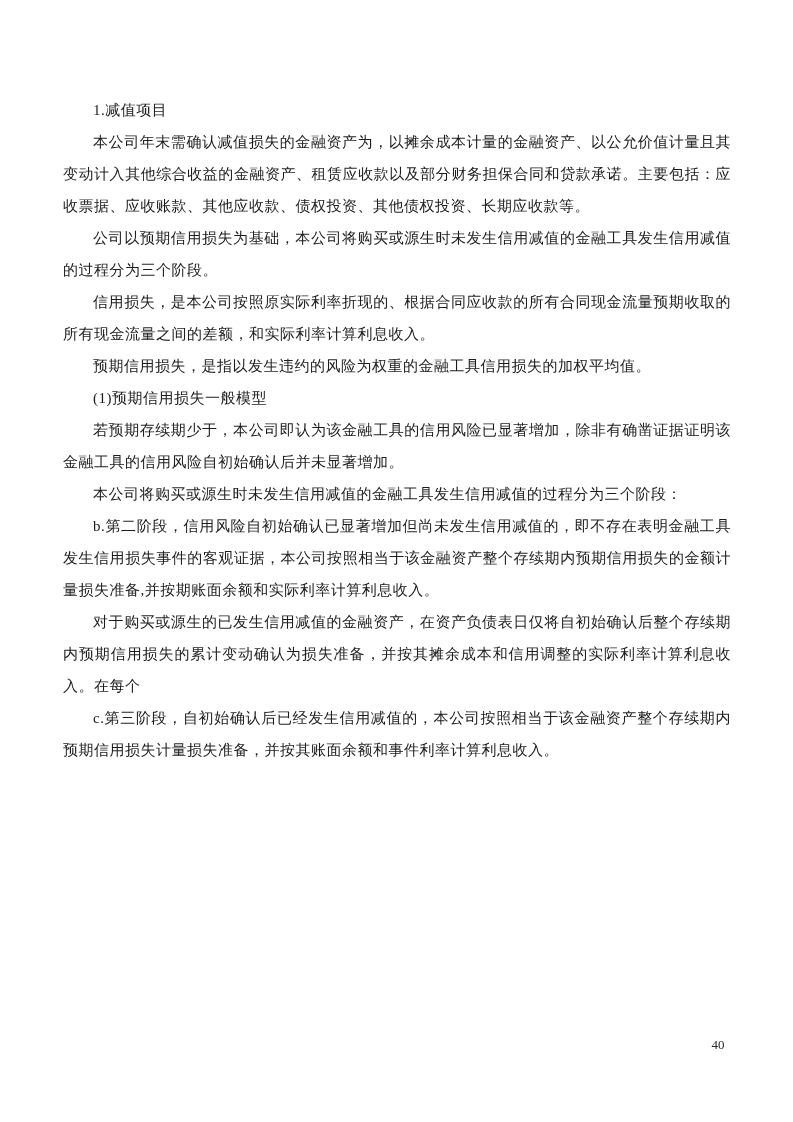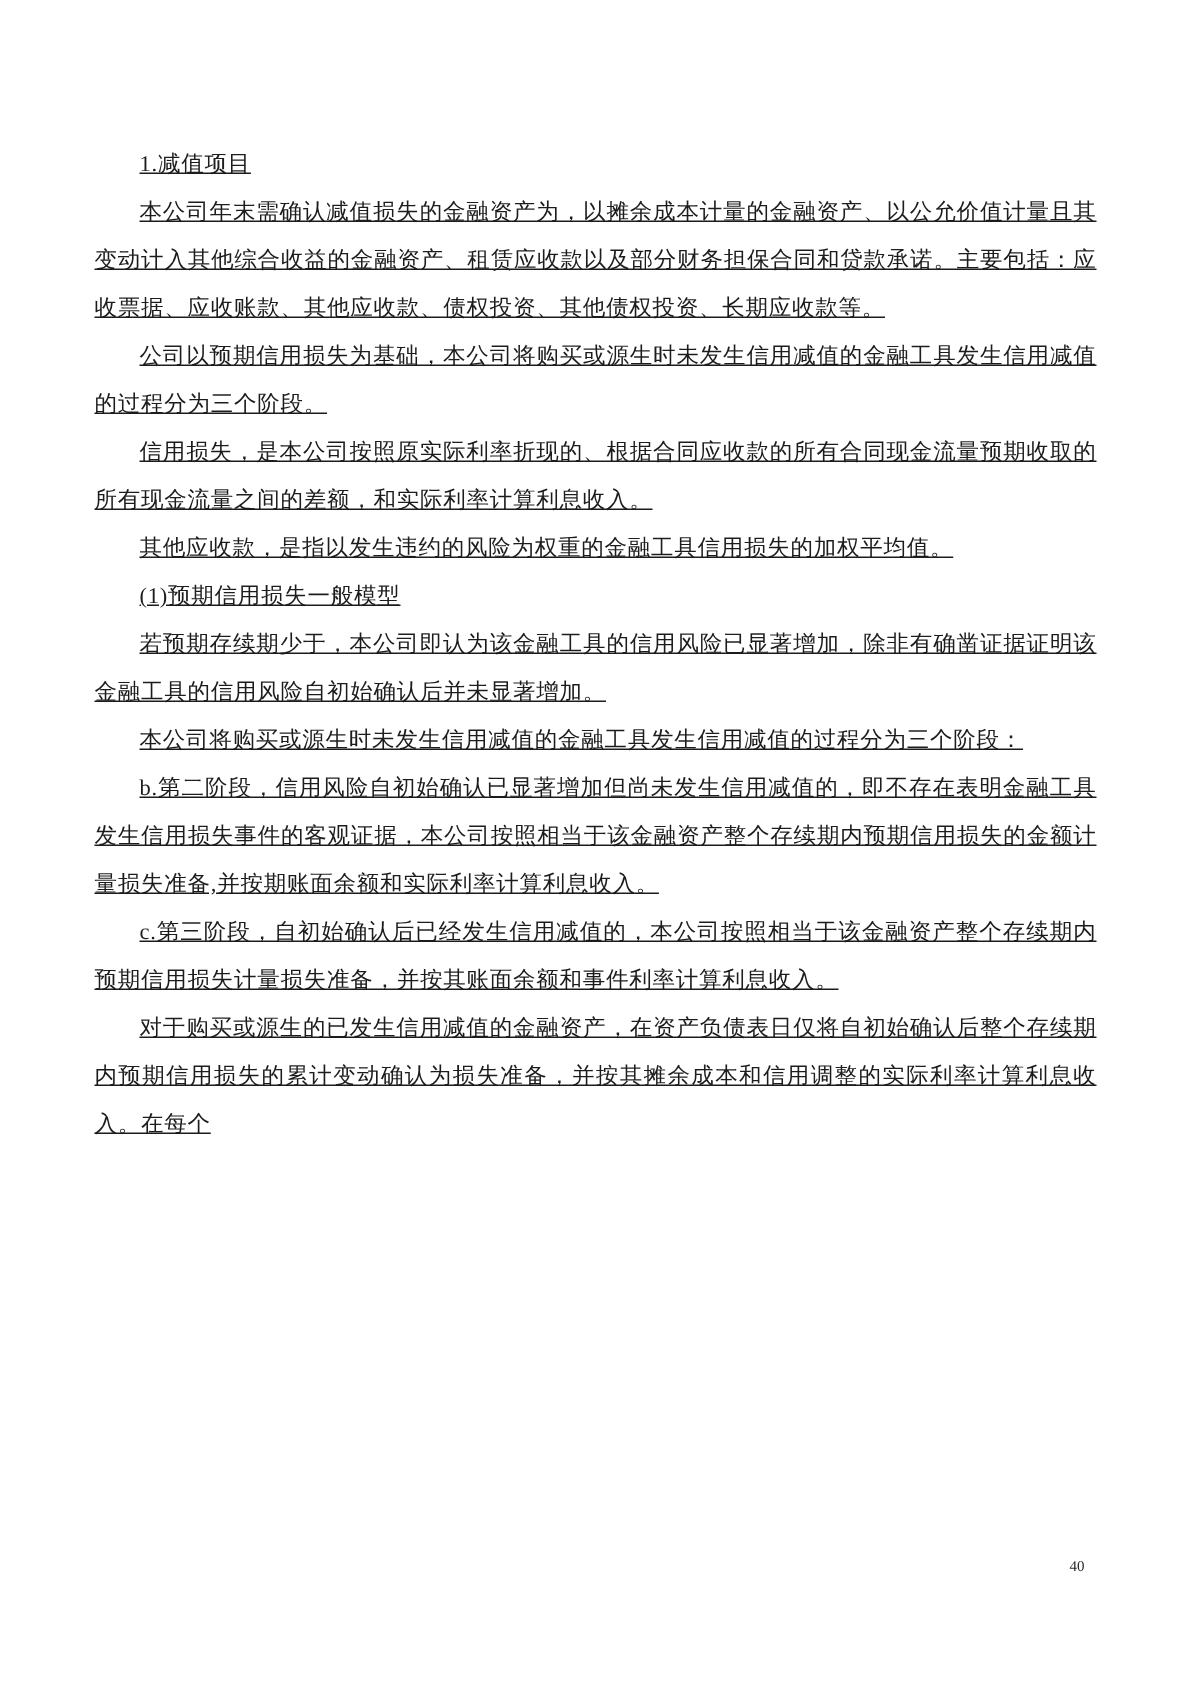--- a/index.html
+++ b/index.html
@@ -25,44 +25,43 @@
   .doc-body p {
     margin: 0;
     padding: 0;
     font-size: 15px;
     line-height: 32px;
     text-align: justify;
     text-justify: inter-ideograph;
     text-indent: 2em;
     letter-spacing: 0.5px;
     word-break: break-all;
-    text-decoration: underline;
   }
   .page-number {
     position: absolute;
     left: 700px;
     top: 1036px;
     width: 36px;
-    font-size: 10px;
+    font-size: 13px;
     line-height: 18px;
     text-align: center;
     color: #2a2a2a;
   }
 </style>
 </head>
 <body>
 
 <div class="page">
   <div class="doc-body">
     <p>1.减值项目</p>
     <p>本公司年末需确认减值损失的金融资产为，以摊余成本计量的金融资产、以公允价值计量且其变动计入其他综合收益的金融资产、租赁应收款以及部分财务担保合同和贷款承诺。主要包括：应收票据、应收账款、其他应收款、债权投资、其他债权投资、长期应收款等。</p>
     <p>公司以预期信用损失为基础，本公司将购买或源生时未发生信用减值的金融工具发生信用减值的过程分为三个阶段。</p>
     <p>信用损失，是本公司按照原实际利率折现的、根据合同应收款的所有合同现金流量预期收取的所有现金流量之间的差额，和实际利率计算利息收入。</p>
-    <p>其他应收款，是指以发生违约的风险为权重的金融工具信用损失的加权平均值。</p>
+    <p>预期信用损失，是指以发生违约的风险为权重的金融工具信用损失的加权平均值。</p>
     <p>(1)预期信用损失一般模型</p>
     <p>若预期存续期少于，本公司即认为该金融工具的信用风险已显著增加，除非有确凿证据证明该金融工具的信用风险自初始确认后并未显著增加。</p>
     <p>本公司将购买或源生时未发生信用减值的金融工具发生信用减值的过程分为三个阶段：</p>
     <p>b.第二阶段，信用风险自初始确认已显著增加但尚未发生信用减值的，即不存在表明金融工具发生信用损失事件的客观证据，本公司按照相当于该金融资产整个存续期内预期信用损失的金额计量损失准备,并按期账面余额和实际利率计算利息收入。</p>
+    <p>对于购买或源生的已发生信用减值的金融资产，在资产负债表日仅将自初始确认后整个存续期内预期信用损失的累计变动确认为损失准备，并按其摊余成本和信用调整的实际利率计算利息收入。在每个</p>
     <p>c.第三阶段，自初始确认后已经发生信用减值的，本公司按照相当于该金融资产整个存续期内预期信用损失计量损失准备，并按其账面余额和事件利率计算利息收入。</p>
-    <p>对于购买或源生的已发生信用减值的金融资产，在资产负债表日仅将自初始确认后整个存续期内预期信用损失的累计变动确认为损失准备，并按其摊余成本和信用调整的实际利率计算利息收入。在每个</p>
   </div>
   <div class="page-number">40</div>
 </div>
 
 </body></html>

